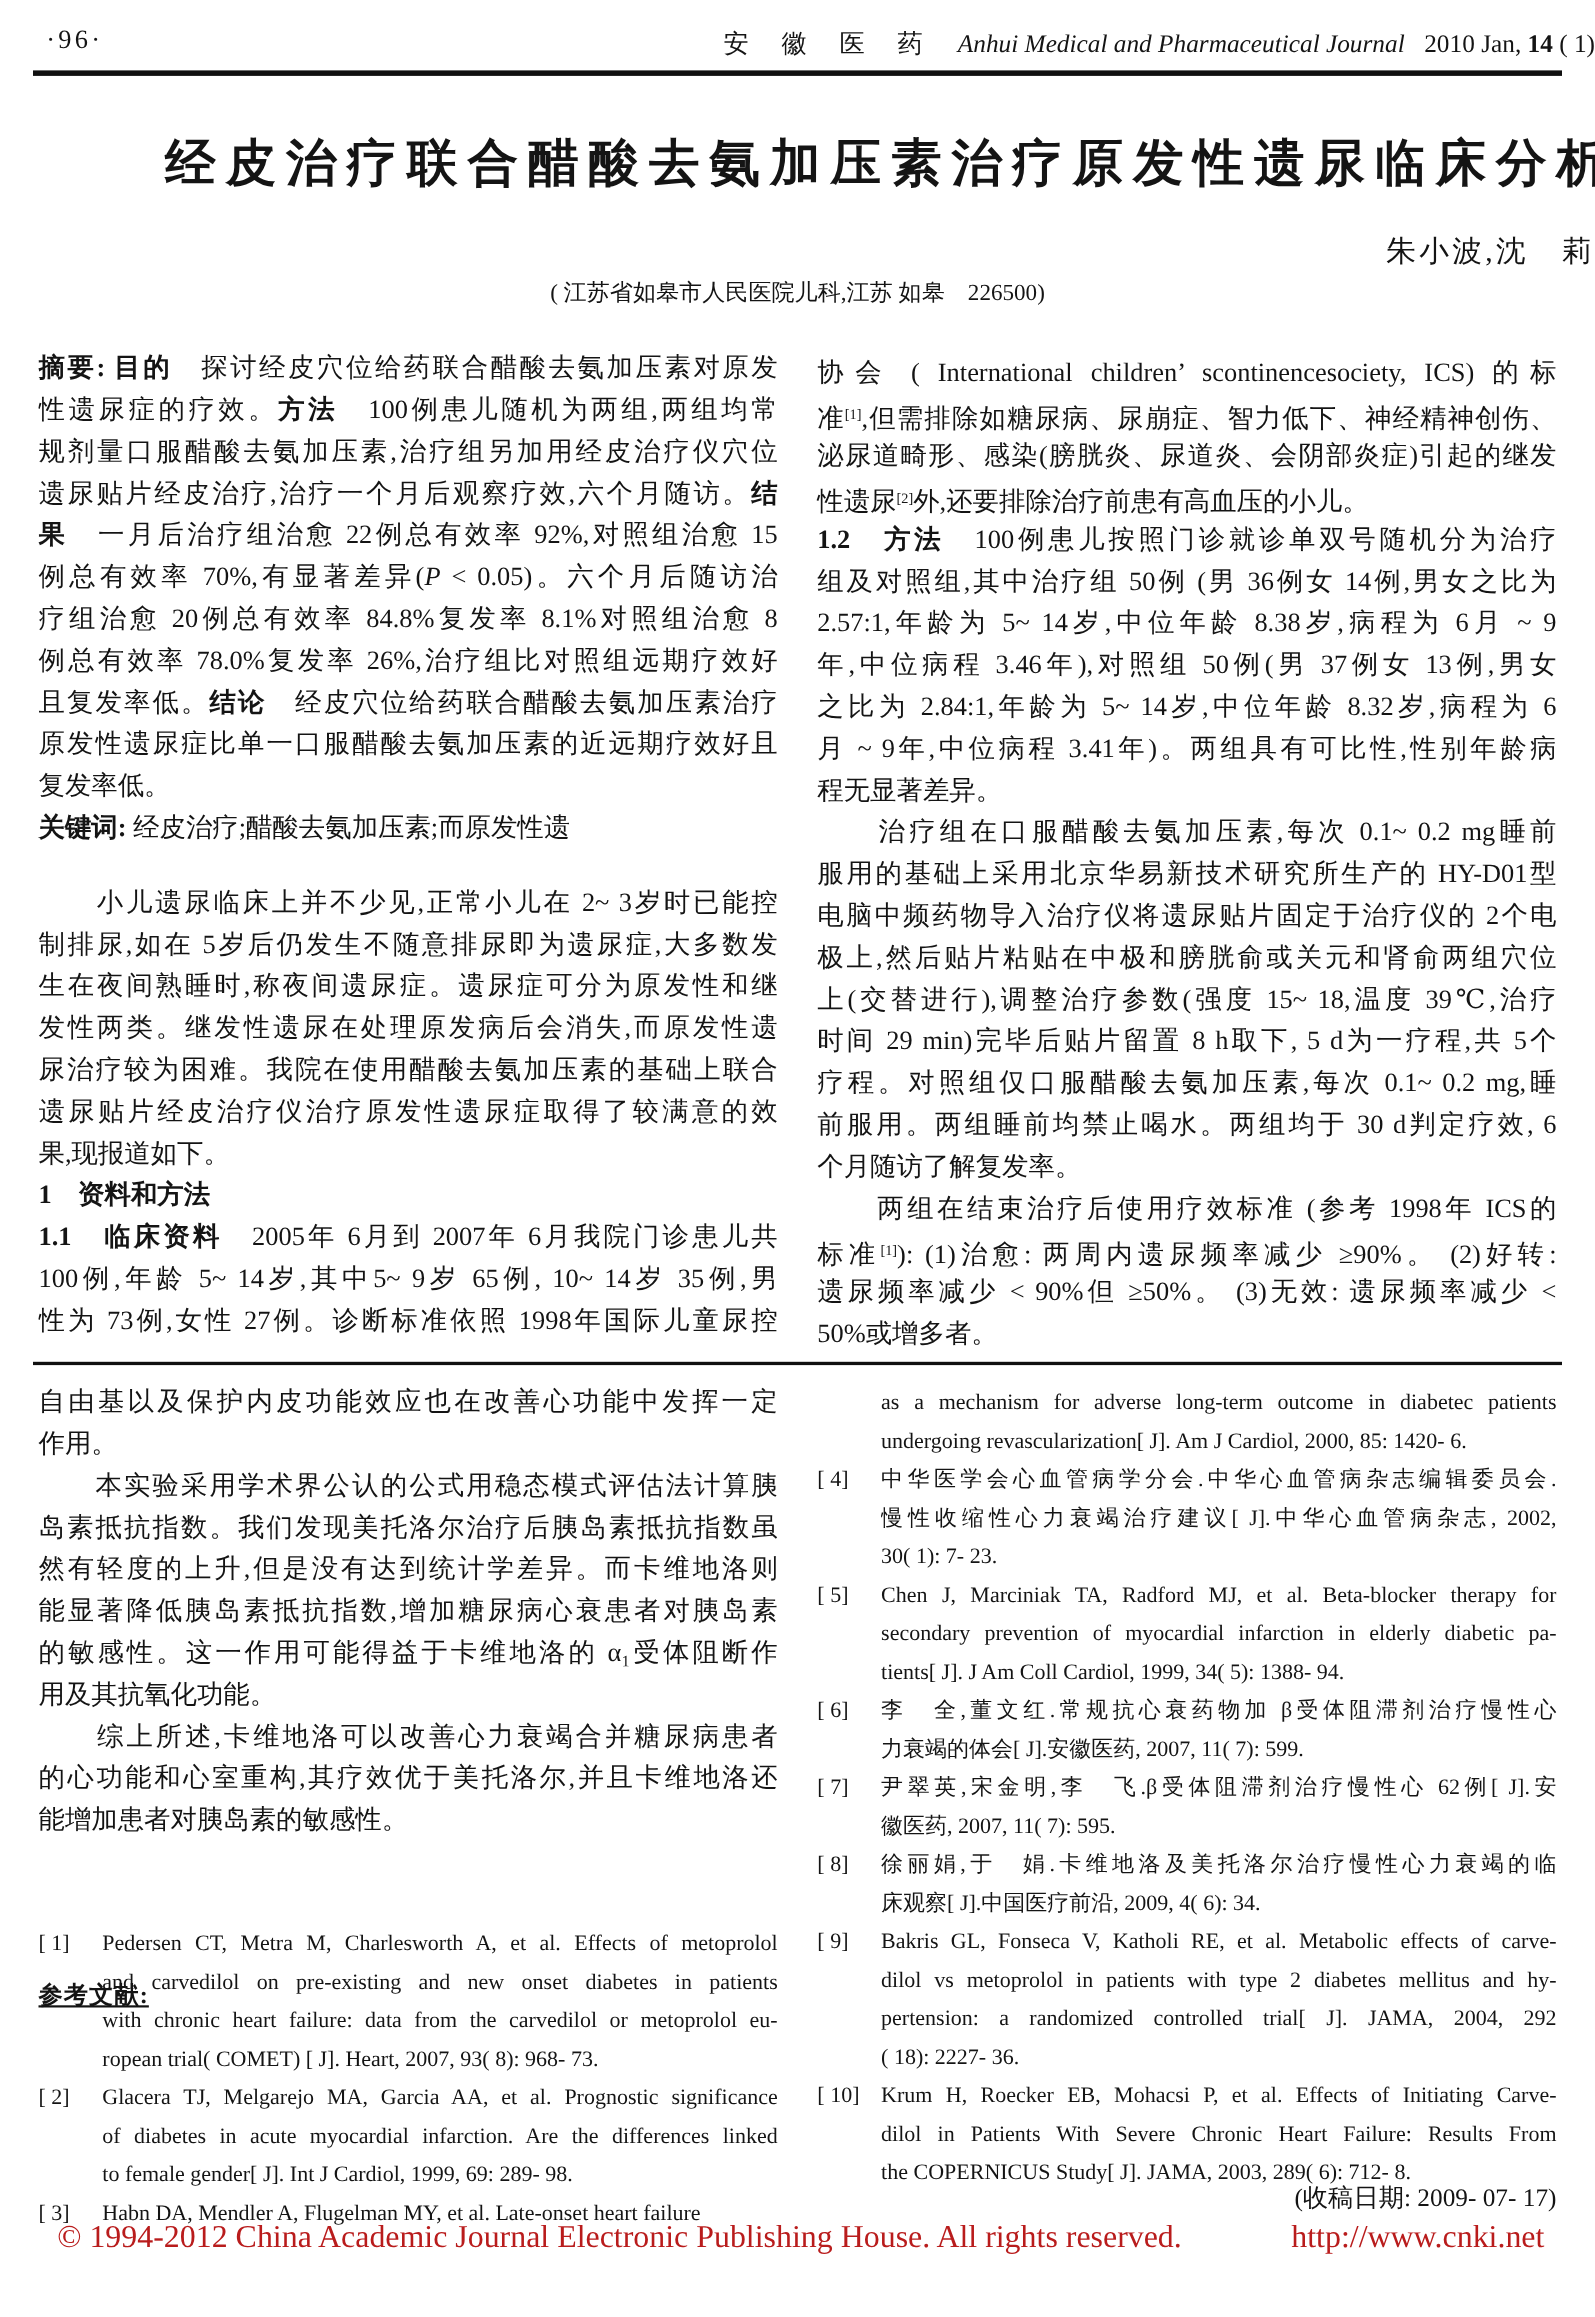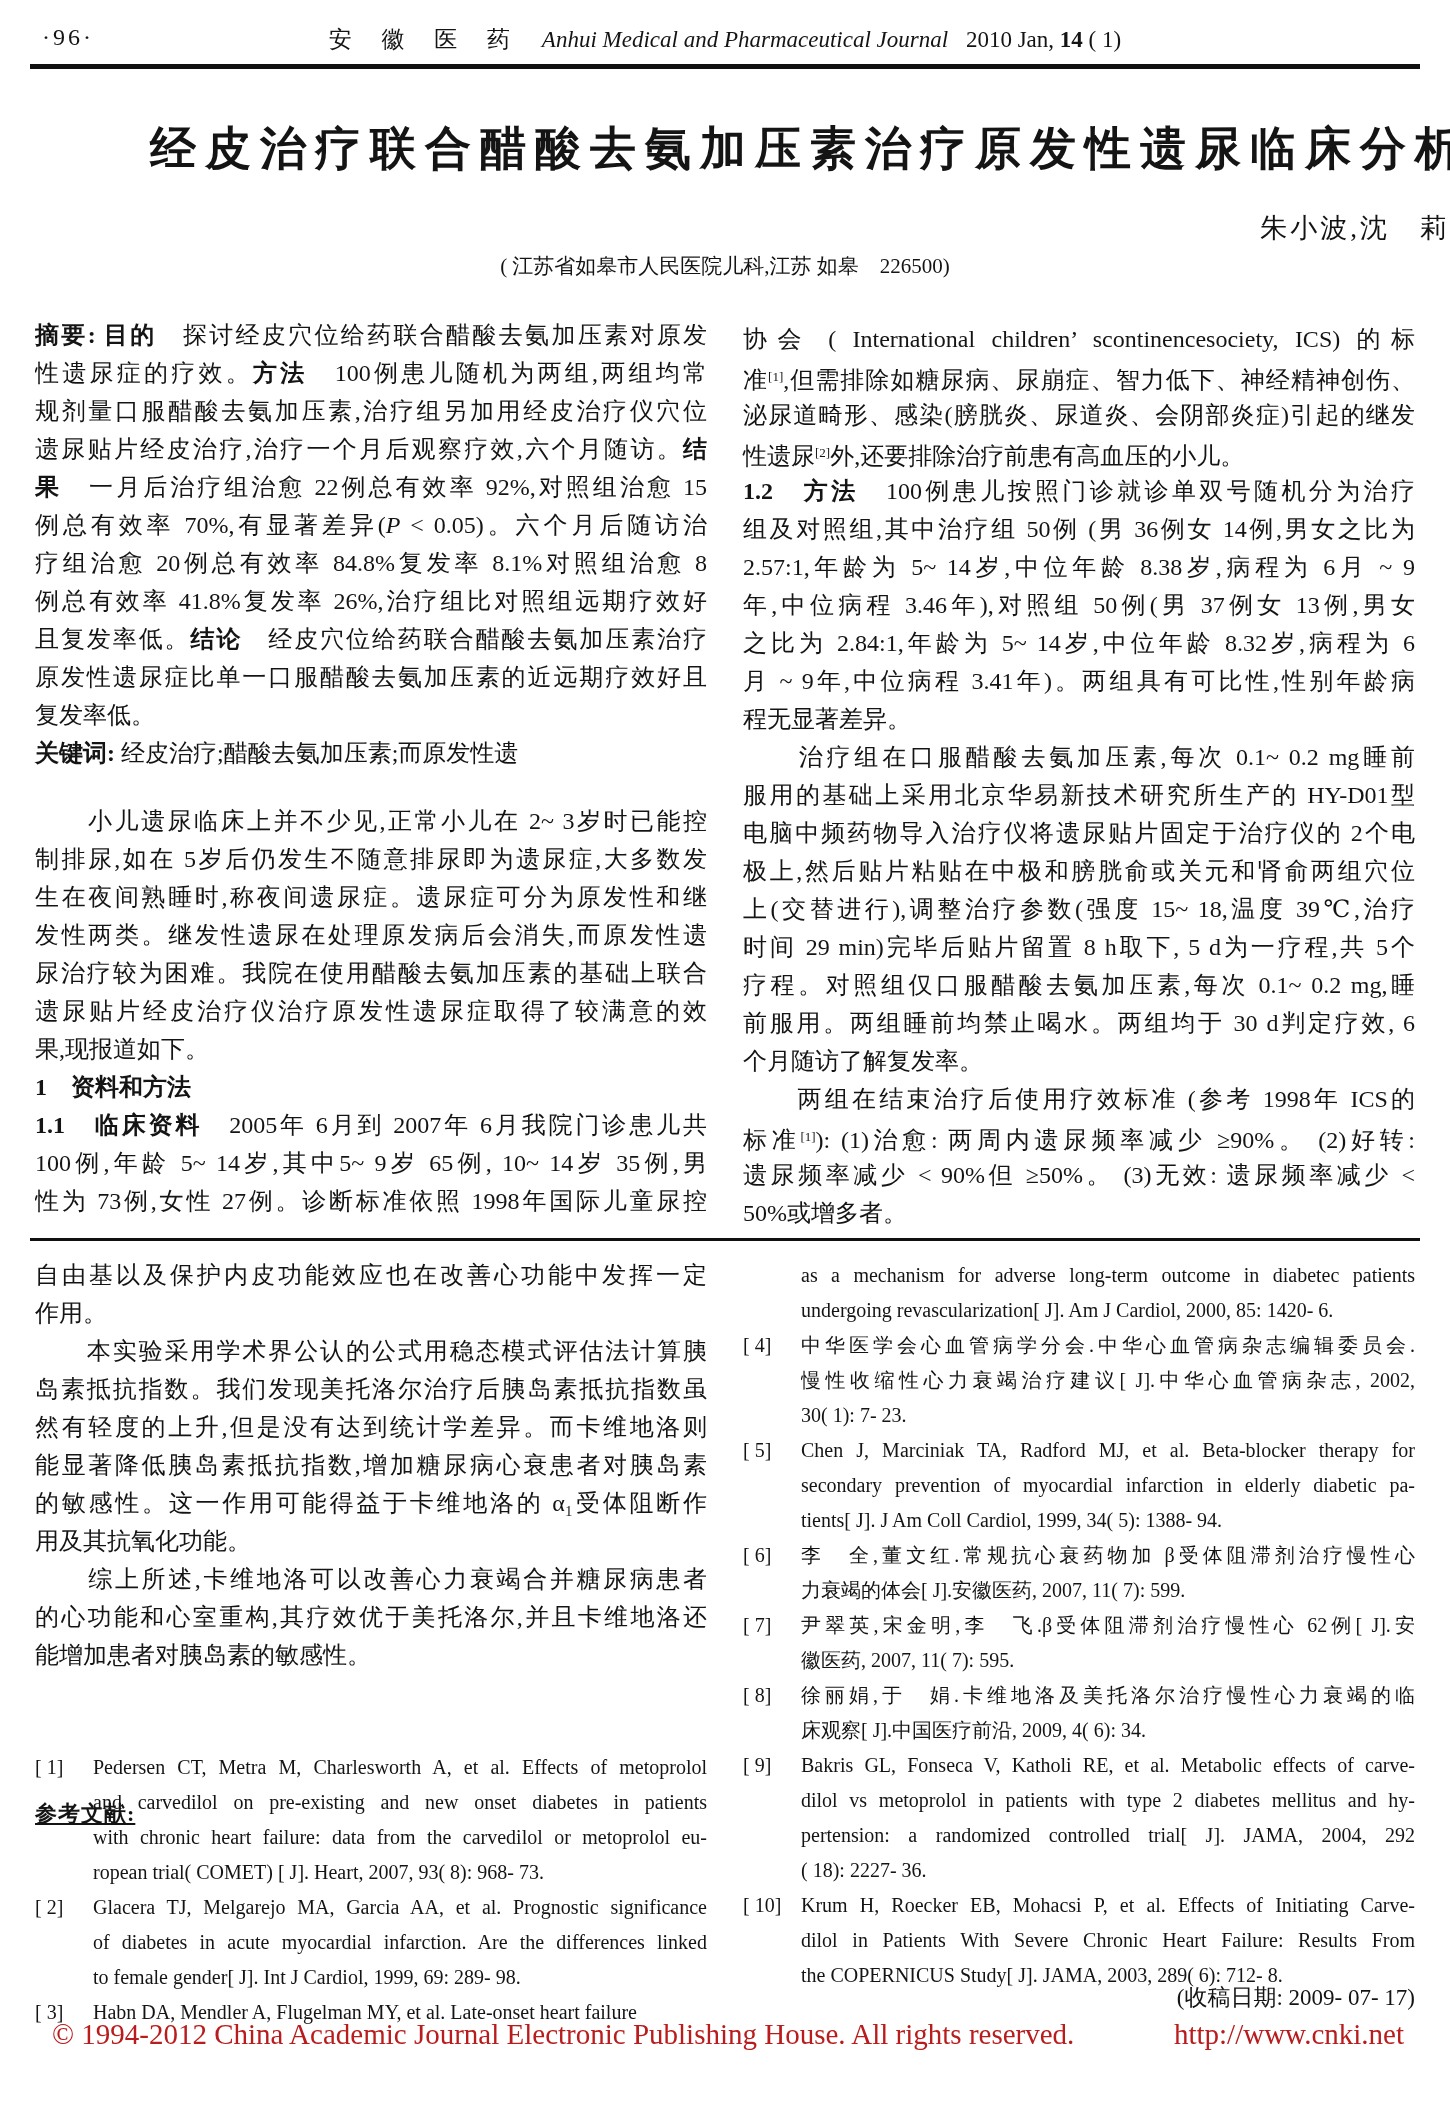--- a/index.html
+++ b/index.html
@@ -3,21 +3,21 @@
 <meta charset="utf-8">
 <style>
   html,body{margin:0;padding:0;background:#e8e8e8;}
   .page{
     position:relative;width:1450px;height:2106px;background:#ffffff;
     font-family:"Liberation Serif","DejaVu Serif",serif;color:#141414;
     overflow:hidden;margin:0 auto;
   }
   
   .pageno{position:absolute;left:42px;top:24px;font-size:24px;letter-spacing:3px;}
-  .jheader{position:absolute;left:0;top:24px;width:100%;text-align:center;font-size:23px;}
+  .jheader{position:absolute;left:0;top:24px;width:100%;text-align:right;font-size:23px;}
   .jheader .cn{letter-spacing:12px;margin-right:14px;}
   .jheader .en{font-style:italic;margin-right:12px;}
   .jheader .vol{font-weight:700;}
   .toprule{position:absolute;left:30px;right:30px;top:64px;height:5px;background:#101010;}
   
   .title{position:absolute;left:0;top:118px;width:100%;text-align:right;
          font-size:46px;font-weight:600;letter-spacing:9px;padding-left:20px;}
   .authors{position:absolute;left:0;top:210px;width:100%;text-align:right;font-size:27px;letter-spacing:3px;}
   .affil{position:absolute;left:0;top:252px;width:100%;text-align:center;font-size:21px;}
   
@@ -69,21 +69,21 @@
   <div class="affil">( 江苏省如皋市人民医院儿科,江苏 如皋　226500)</div>
 
   <div class="col" id="a1-left">
       <div class="tl jl"><span class="b">摘要: 目的</span><span>　探讨经皮穴位给药联合醋酸去氨加压素对原发</span></div>
       <div class="tl jl"><span>性遗尿症的疗效。</span><span class="b">方法</span><span>　100例患儿随机为两组,两组均常</span></div>
       <div class="tl jl"><span>规剂量口服醋酸去氨加压素,治疗组另加用经皮治疗仪穴位</span></div>
       <div class="tl jl"><span>遗尿贴片经皮治疗,治疗一个月后观察疗效,六个月随访。</span><span class="b">结</span></div>
       <div class="tl jl"><span class="b">果</span><span>　一月后治疗组治愈 22例总有效率 92%,对照组治愈 15</span></div>
       <div class="tl jl"><span>例总有效率 70%,有显著差异(</span><span class="i">P</span><span> &lt; 0.05)。六个月后随访治</span></div>
       <div class="tl jl"><span>疗组治愈 20例总有效率 84.8%复发率 8.1%对照组治愈 8</span></div>
-      <div class="tl jl"><span>例总有效率 41.8%复发率 26%,治疗组比对照组远期疗效好</span></div>
+      <div class="tl jl"><span>例总有效率 78.0%复发率 26%,治疗组比对照组远期疗效好</span></div>
       <div class="tl jl"><span>且复发率低。</span><span class="b">结论</span><span>　经皮穴位给药联合醋酸去氨加压素治疗</span></div>
       <div class="tl jl"><span>原发性遗尿症比单一口服醋酸去氨加压素的近远期疗效好且</span></div>
       <div class="tl"><span>复发率低。</span></div>
       <div class="tl"><span class="b">关键词:</span><span> 经皮治疗;醋酸去氨加压素;而原发性遗</span></div>
       <div class="gapline"></div>
       <div class="tl jl"><span>　　小儿遗尿临床上并不少见,正常小儿在 2~ 3岁时已能控</span></div>
       <div class="tl jl"><span>制排尿,如在 5岁后仍发生不随意排尿即为遗尿症,大多数发</span></div>
       <div class="tl jl"><span>生在夜间熟睡时,称夜间遗尿症。遗尿症可分为原发性和继</span></div>
       <div class="tl jl"><span>发性两类。继发性遗尿在处理原发病后会消失,而原发性遗</span></div>
       <div class="tl jl"><span>尿治疗较为困难。我院在使用醋酸去氨加压素的基础上联合</span></div>

